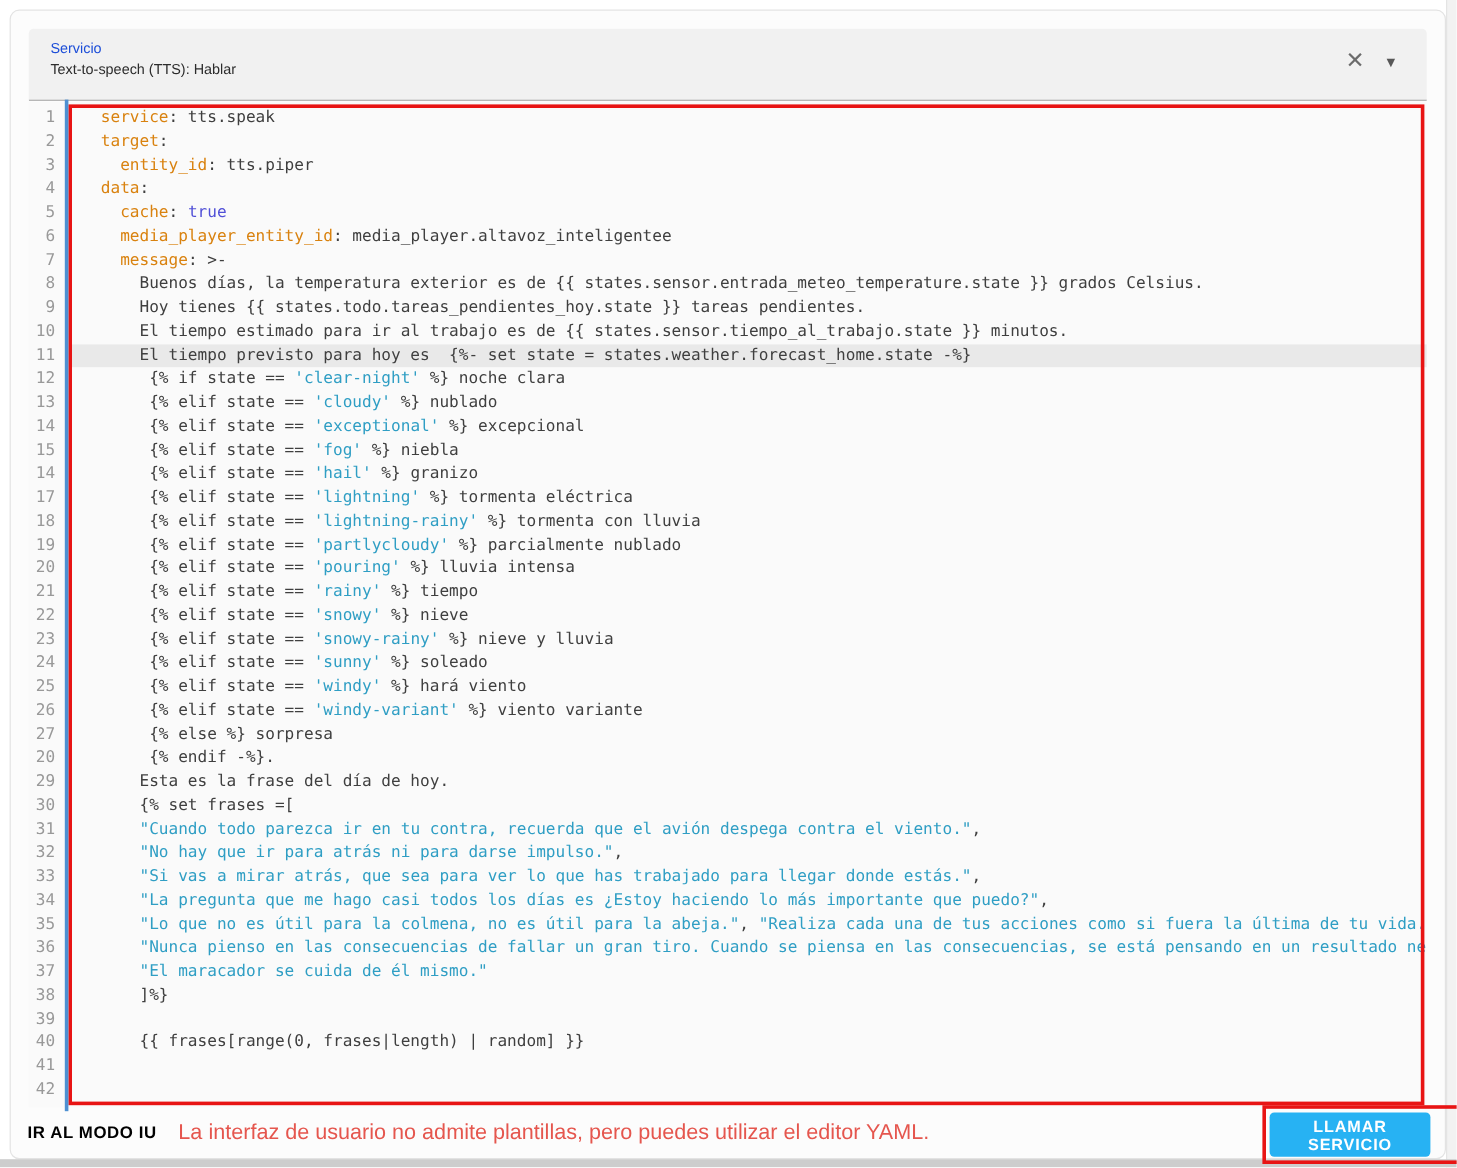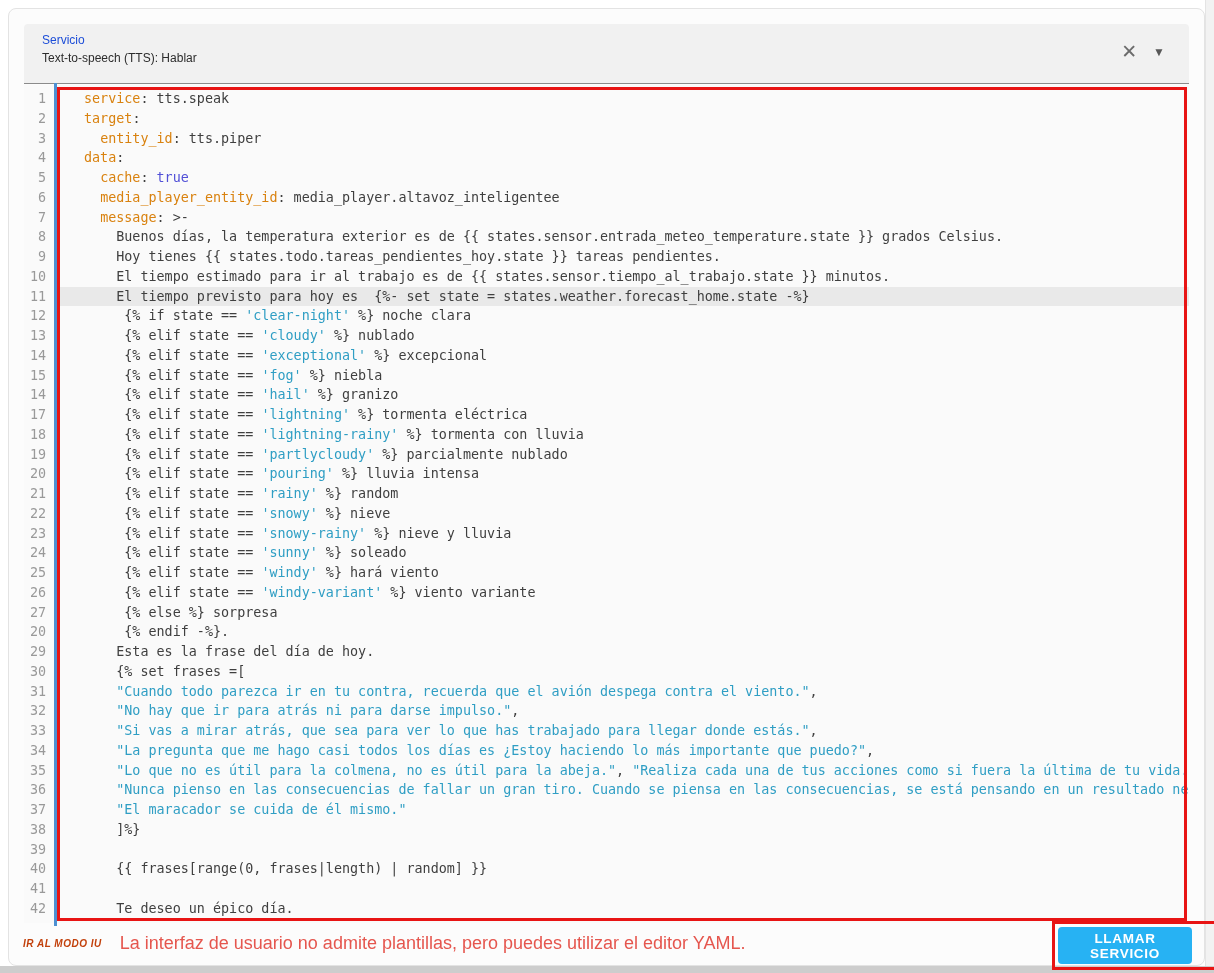--- a/index.html
+++ b/index.html
@@ -26,22 +26,22 @@
   .code{position:absolute;left:33px;top:0;right:0;bottom:0;padding-top:4px;overflow:hidden;}
   .cl{height:19.75px;white-space:pre;color:var(--code-text);padding-left:27px;cursor:text;}
   .cl.active{background:var(--active-line-bg);}
   .tk{color:var(--yaml-key);}
   .ts{color:var(--yaml-string);}
   .tb{color:var(--yaml-bool);}
   .editor-annotation{position:absolute;left:33px;top:2px;right:2px;bottom:2px;
         border:3px solid var(--annotation);box-sizing:border-box;z-index:5;pointer-events:none;}
   
   .footer{position:absolute;left:0;right:0;bottom:0;height:44px;display:flex;align-items:center;padding-left:6px;}
-  .ui-mode{font-size:10px;font-weight:bold;color:#c2410c;letter-spacing:.5px;background:none;border:none;
-        font-family:inherit;cursor:pointer;padding:6px 8px;font-style:italic;}
+  .ui-mode{font-size:14px;font-weight:bold;color:#000000;letter-spacing:.5px;background:none;border:none;
+        font-family:inherit;cursor:pointer;padding:6px 8px;}
   .warning{font-size:18px;color:var(--warning-text);margin-left:10px;}
   
   .btn-annotation{position:absolute;left:1052px;top:921px;width:172px;height:49px;
         border:3px solid var(--annotation);box-sizing:border-box;z-index:10;background:transparent;}
   .call-btn{position:absolute;left:3px;top:3px;width:134px;height:37px;background:var(--accent-button);
         color:#ffffff;font-weight:bold;font-size:13.5px;letter-spacing:.7px;border:none;border-radius:4px;
         font-family:inherit;cursor:pointer;}
   
   .vscroll-strip{position:absolute;right:0;top:0;width:9px;height:100%;background:#f2f2f2;
         border-left:1px solid #e4e4e4;box-sizing:border-box;}
@@ -122,42 +122,41 @@
           <div class="cl active"><span>    El tiempo previsto para hoy es  {%- set state = states.weather.forecast_home.state -%}</span></div>
           <div class="cl"><span>     {% if state == </span><span class="ts">'clear-night'</span><span> %} noche clara</span></div>
           <div class="cl"><span>     {% elif state == </span><span class="ts">'cloudy'</span><span> %} nublado</span></div>
           <div class="cl"><span>     {% elif state == </span><span class="ts">'exceptional'</span><span> %} excepcional</span></div>
           <div class="cl"><span>     {% elif state == </span><span class="ts">'fog'</span><span> %} niebla</span></div>
           <div class="cl"><span>     {% elif state == </span><span class="ts">'hail'</span><span> %} granizo</span></div>
           <div class="cl"><span>     {% elif state == </span><span class="ts">'lightning'</span><span> %} tormenta eléctrica</span></div>
           <div class="cl"><span>     {% elif state == </span><span class="ts">'lightning-rainy'</span><span> %} tormenta con lluvia</span></div>
           <div class="cl"><span>     {% elif state == </span><span class="ts">'partlycloudy'</span><span> %} parcialmente nublado</span></div>
           <div class="cl"><span>     {% elif state == </span><span class="ts">'pouring'</span><span> %} lluvia intensa</span></div>
-          <div class="cl"><span>     {% elif state == </span><span class="ts">'rainy'</span><span> %} random</span></div>
+          <div class="cl"><span>     {% elif state == </span><span class="ts">'rainy'</span><span> %} tiempo</span></div>
           <div class="cl"><span>     {% elif state == </span><span class="ts">'snowy'</span><span> %} nieve</span></div>
           <div class="cl"><span>     {% elif state == </span><span class="ts">'snowy-rainy'</span><span> %} nieve y lluvia</span></div>
           <div class="cl"><span>     {% elif state == </span><span class="ts">'sunny'</span><span> %} soleado</span></div>
           <div class="cl"><span>     {% elif state == </span><span class="ts">'windy'</span><span> %} hará viento</span></div>
           <div class="cl"><span>     {% elif state == </span><span class="ts">'windy-variant'</span><span> %} viento variante</span></div>
           <div class="cl"><span>     {% else %} sorpresa</span></div>
           <div class="cl"><span>     {% endif -%}.</span></div>
           <div class="cl"><span>    Esta es la frase del día de hoy.</span></div>
           <div class="cl"><span>    {% set frases =[</span></div>
           <div class="cl"><span>    </span><span class="ts">"Cuando todo parezca ir en tu contra, recuerda que el avión despega contra el viento."</span><span>,</span></div>
           <div class="cl"><span>    </span><span class="ts">"No hay que ir para atrás ni para darse impulso."</span><span>,</span></div>
           <div class="cl"><span>    </span><span class="ts">"Si vas a mirar atrás, que sea para ver lo que has trabajado para llegar donde estás."</span><span>,</span></div>
           <div class="cl"><span>    </span><span class="ts">"La pregunta que me hago casi todos los días es ¿Estoy haciendo lo más importante que puedo?"</span><span>,</span></div>
           <div class="cl"><span>    </span><span class="ts">"Lo que no es útil para la colmena, no es útil para la abeja."</span><span>, </span><span class="ts">"Realiza cada una de tus acciones como si fuera la última de tu vida."</span><span>,</span></div>
           <div class="cl"><span>    </span><span class="ts">"Nunca pienso en las consecuencias de fallar un gran tiro. Cuando se piensa en las consecuencias, se está pensando en un resultado negativo."</span></div>
           <div class="cl"><span>    </span><span class="ts">"El maracador se cuida de él mismo."</span></div>
           <div class="cl"><span>    ]%}</span></div>
           <div class="cl"><span></span></div>
           <div class="cl"><span>    {{ frases[range(0, frases|length) | random] }}</span></div>
           <div class="cl"><span></span></div>
-          <div class="cl"><span>    Te deseo un épico día.</span></div>
         </div>
       <div class="editor-annotation"></div>
     </div>
 
     <div class="footer">
       <button class="ui-mode">IR AL MODO IU</button>
       <span class="warning">La interfaz de usuario no admite plantillas, pero puedes utilizar el editor YAML.</span>
     </div>
   </div>
 

